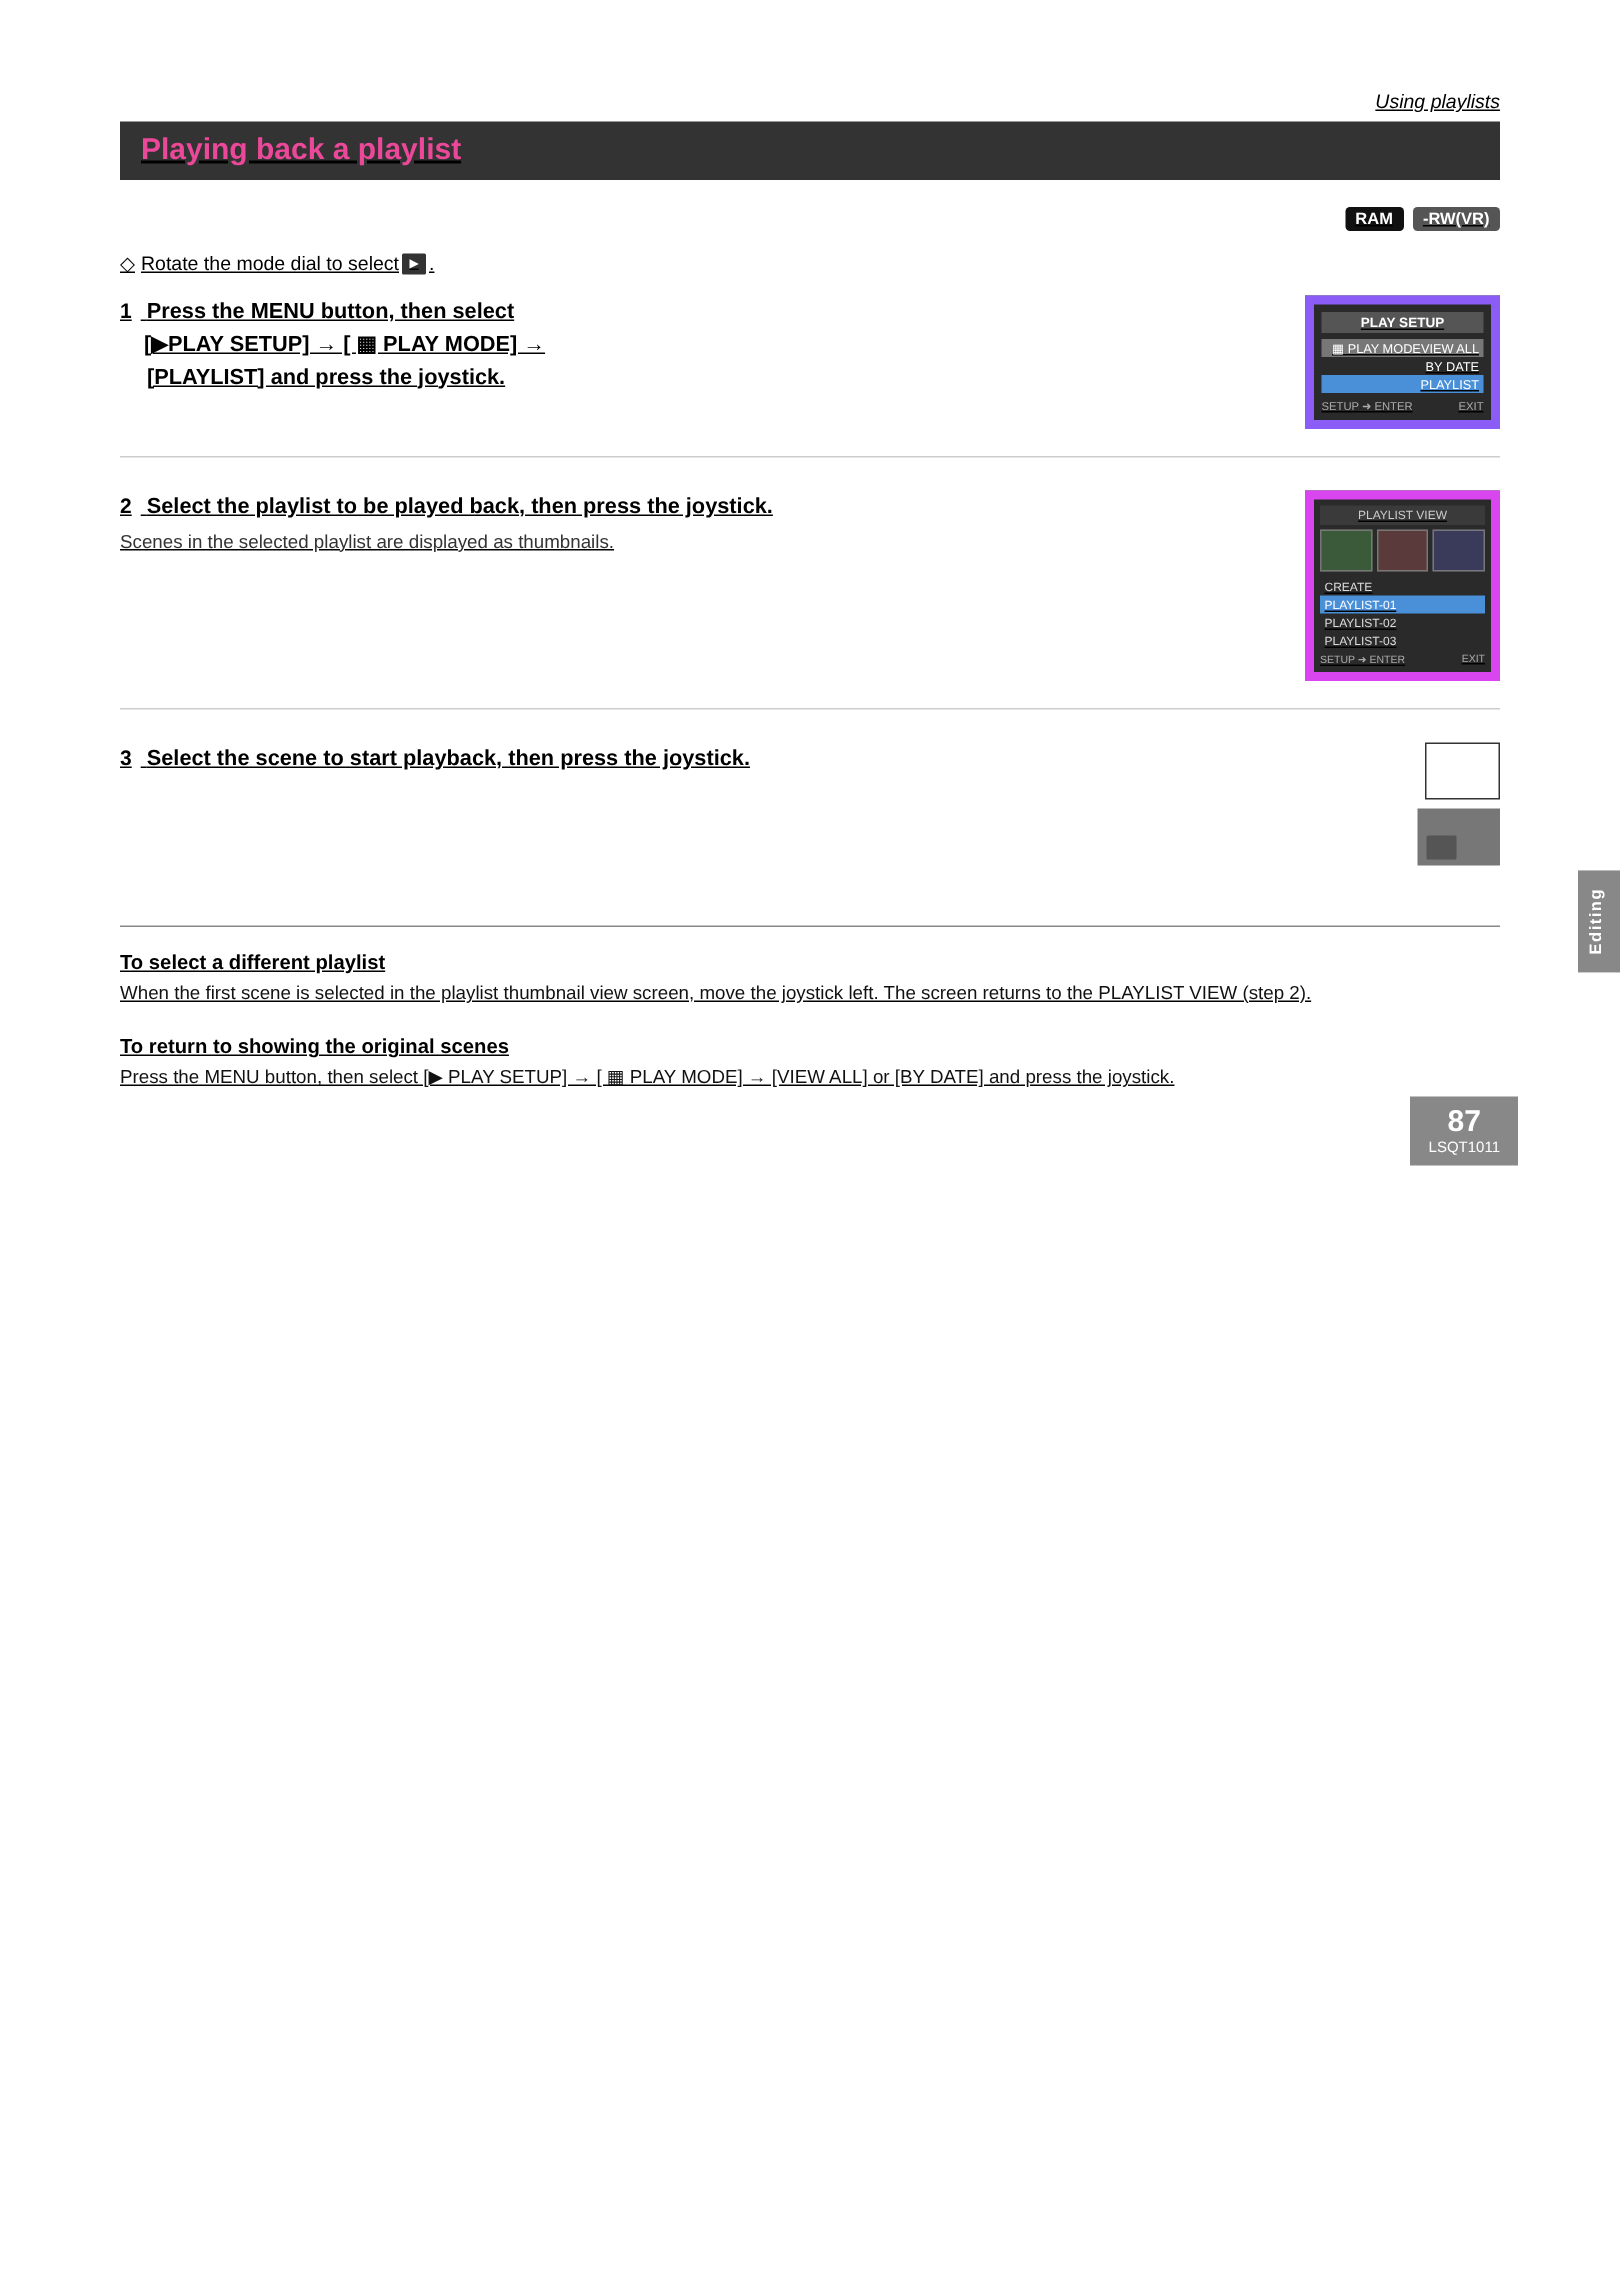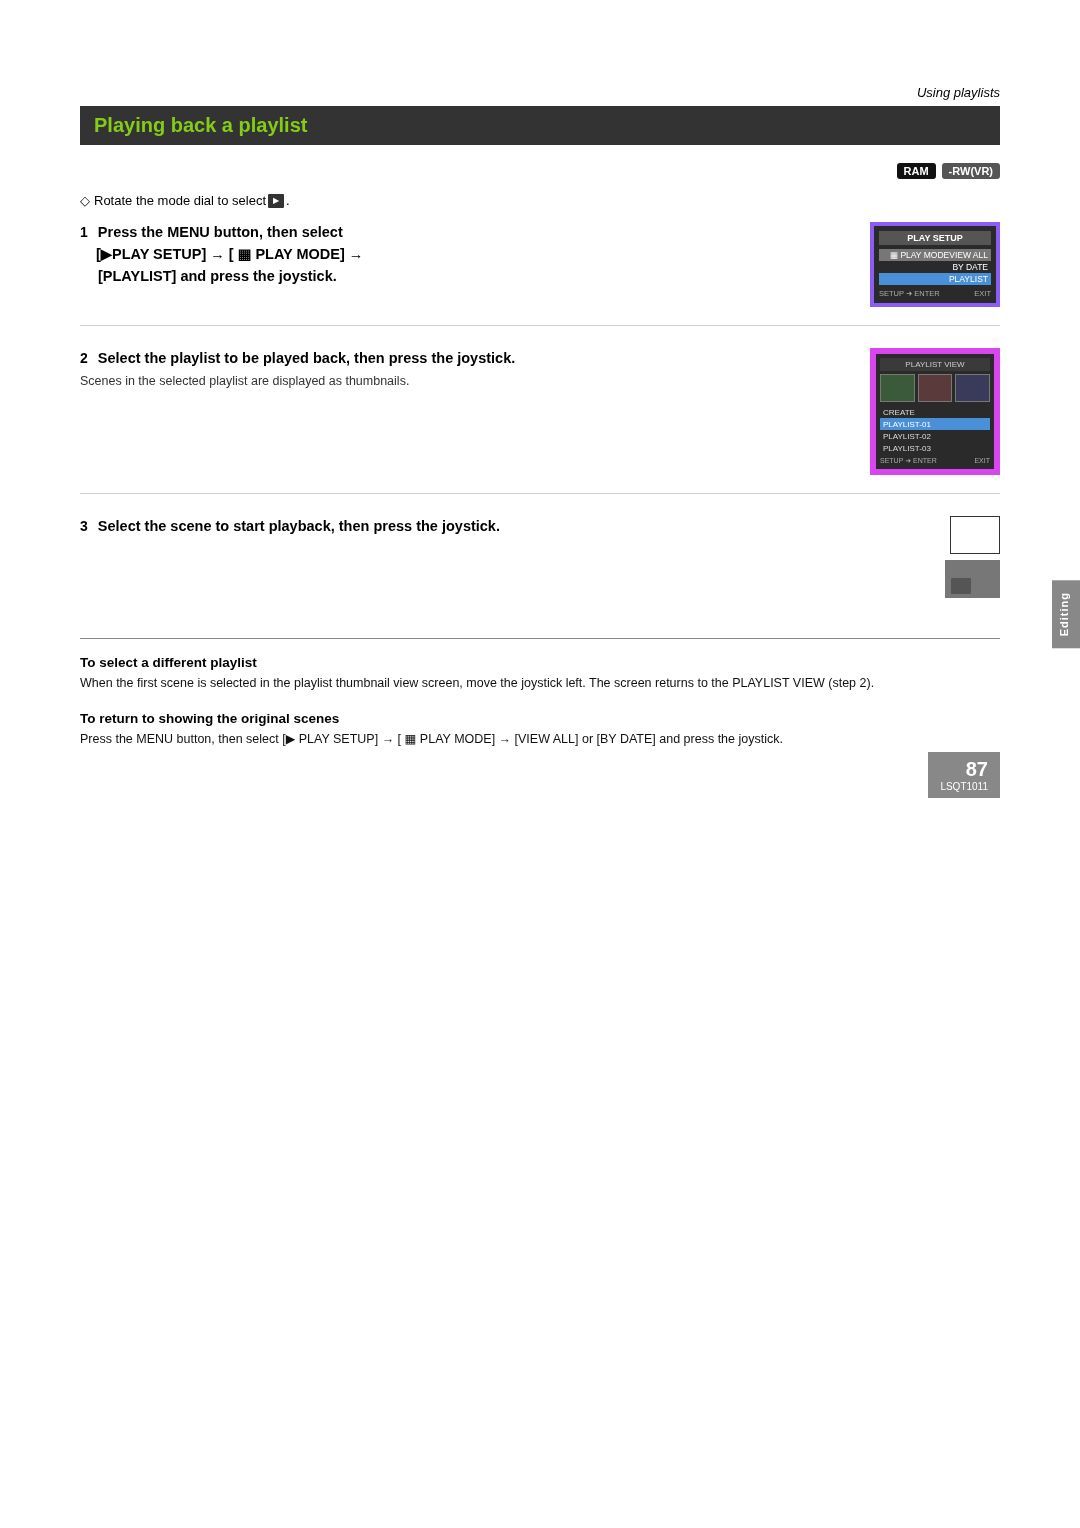--- a/index.html
+++ b/index.html
@@ -8,35 +8,36 @@
       width: 1080px;
       min-height: 1528px;
       background: #ffffff;
       font-family: Arial, Helvetica, sans-serif;
       font-size: 14px;
       color: #000000;
       position: relative;
     }
 
     .page-container {
-      padding: 85px 80px 80px 80px;
+      padding: 60px 80px 80px 80px;
       position: relative;
+      text-decoration: underline;
     }
 
     .section-label-right {
       text-align: right;
       font-style: italic;
       font-size: 13px;
       margin-bottom: 6px;
       color: #000;
     }
 
     .page-title-bar {
       background: #333333;
-      color: #84cc16;
+      color: #ec4899;
       font-size: 20px;
       font-weight: bold;
       padding: 8px 14px;
       margin-bottom: 18px;
     }
 
     .media-badges {
       display: flex;
       justify-content: flex-end;
       gap: 6px;
@@ -92,21 +93,21 @@
       margin-top: 4px;
     }
 
     .step-image {
       width: 130px;
       flex-shrink: 0;
     }
 
     
     .screen-box {
-      border: 4px solid #8b5cf6;
+      border: 6px solid #8b5cf6;
       background: #2a2a2a;
       color: #fff;
       font-size: 9px;
       padding: 5px;
       width: 130px;
     }
 
     .screen-title-bar {
       background: #555;
       color: #fff;
@@ -287,25 +288,25 @@
       text-orientation: mixed;
       transform: rotate(180deg);
       padding: 12px 6px;
       letter-spacing: 1px;
     }
 
     
     .page-number-box {
       position: absolute;
       bottom: 50px;
-      right: 80px;
+      right: 68px;
       background: #888;
       color: #fff;
       padding: 6px 12px;
-      text-align: right;
+      text-align: center;
     }
 
     .page-num-large {
       font-size: 20px;
       font-weight: bold;
       display: block;
     }
 
     .page-num-small {
       font-size: 10px;

